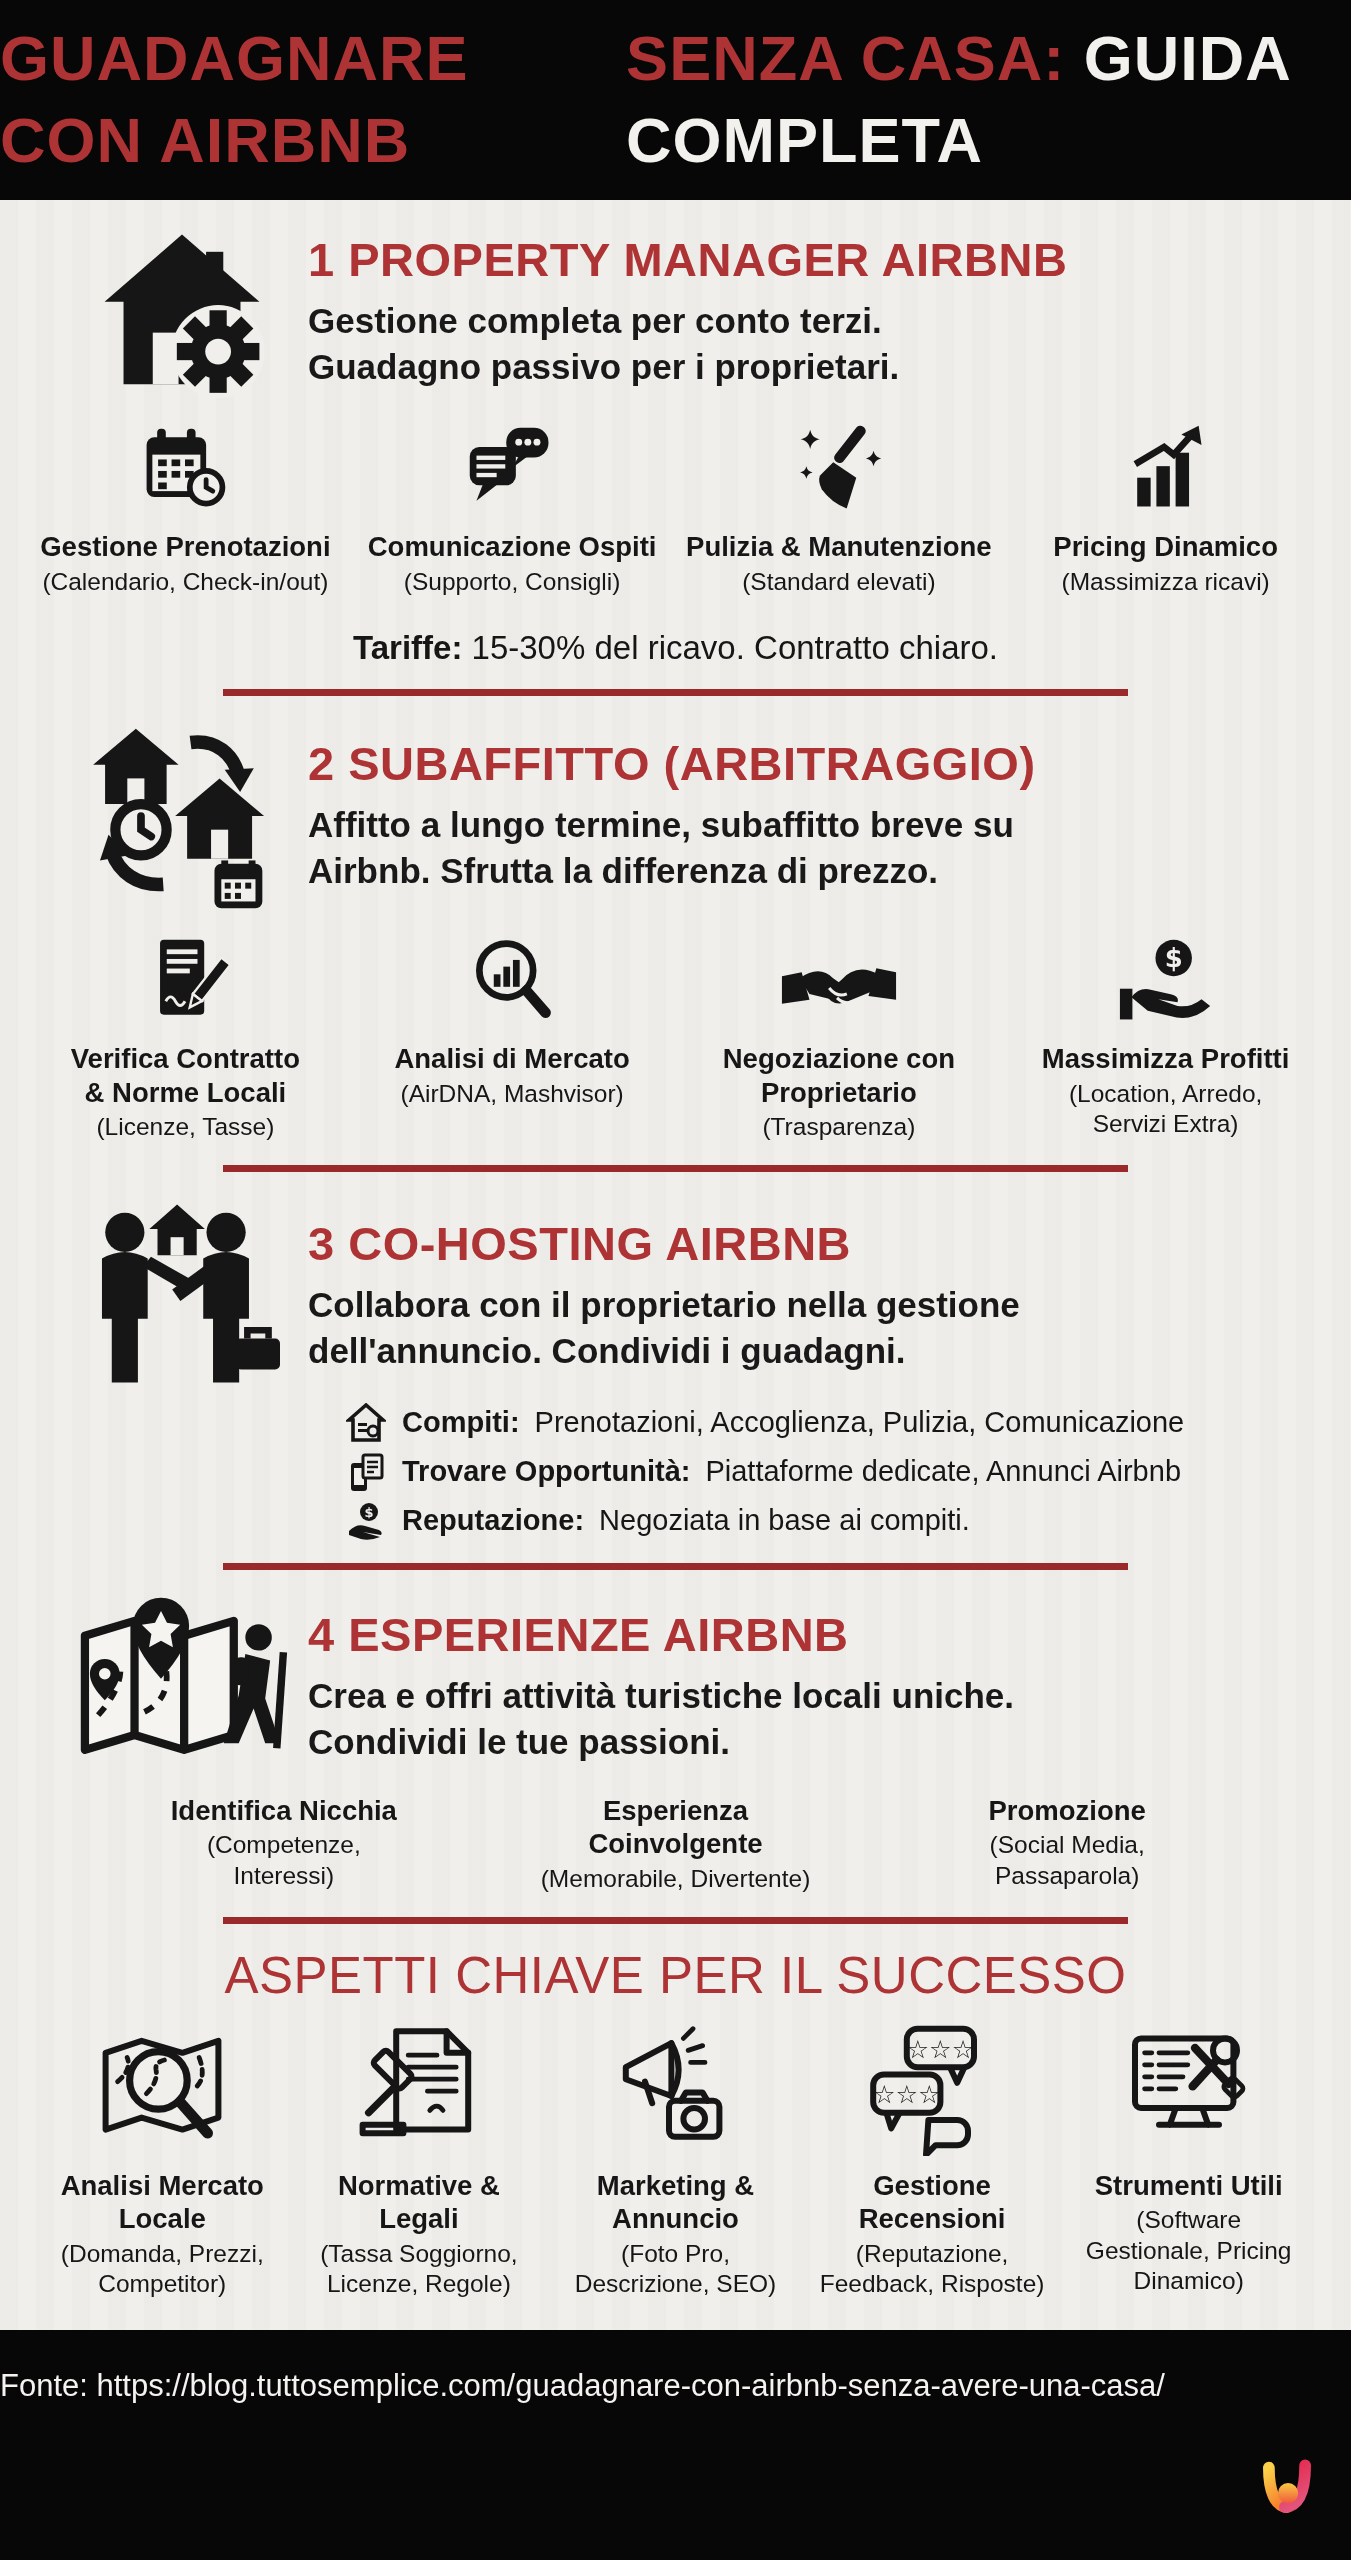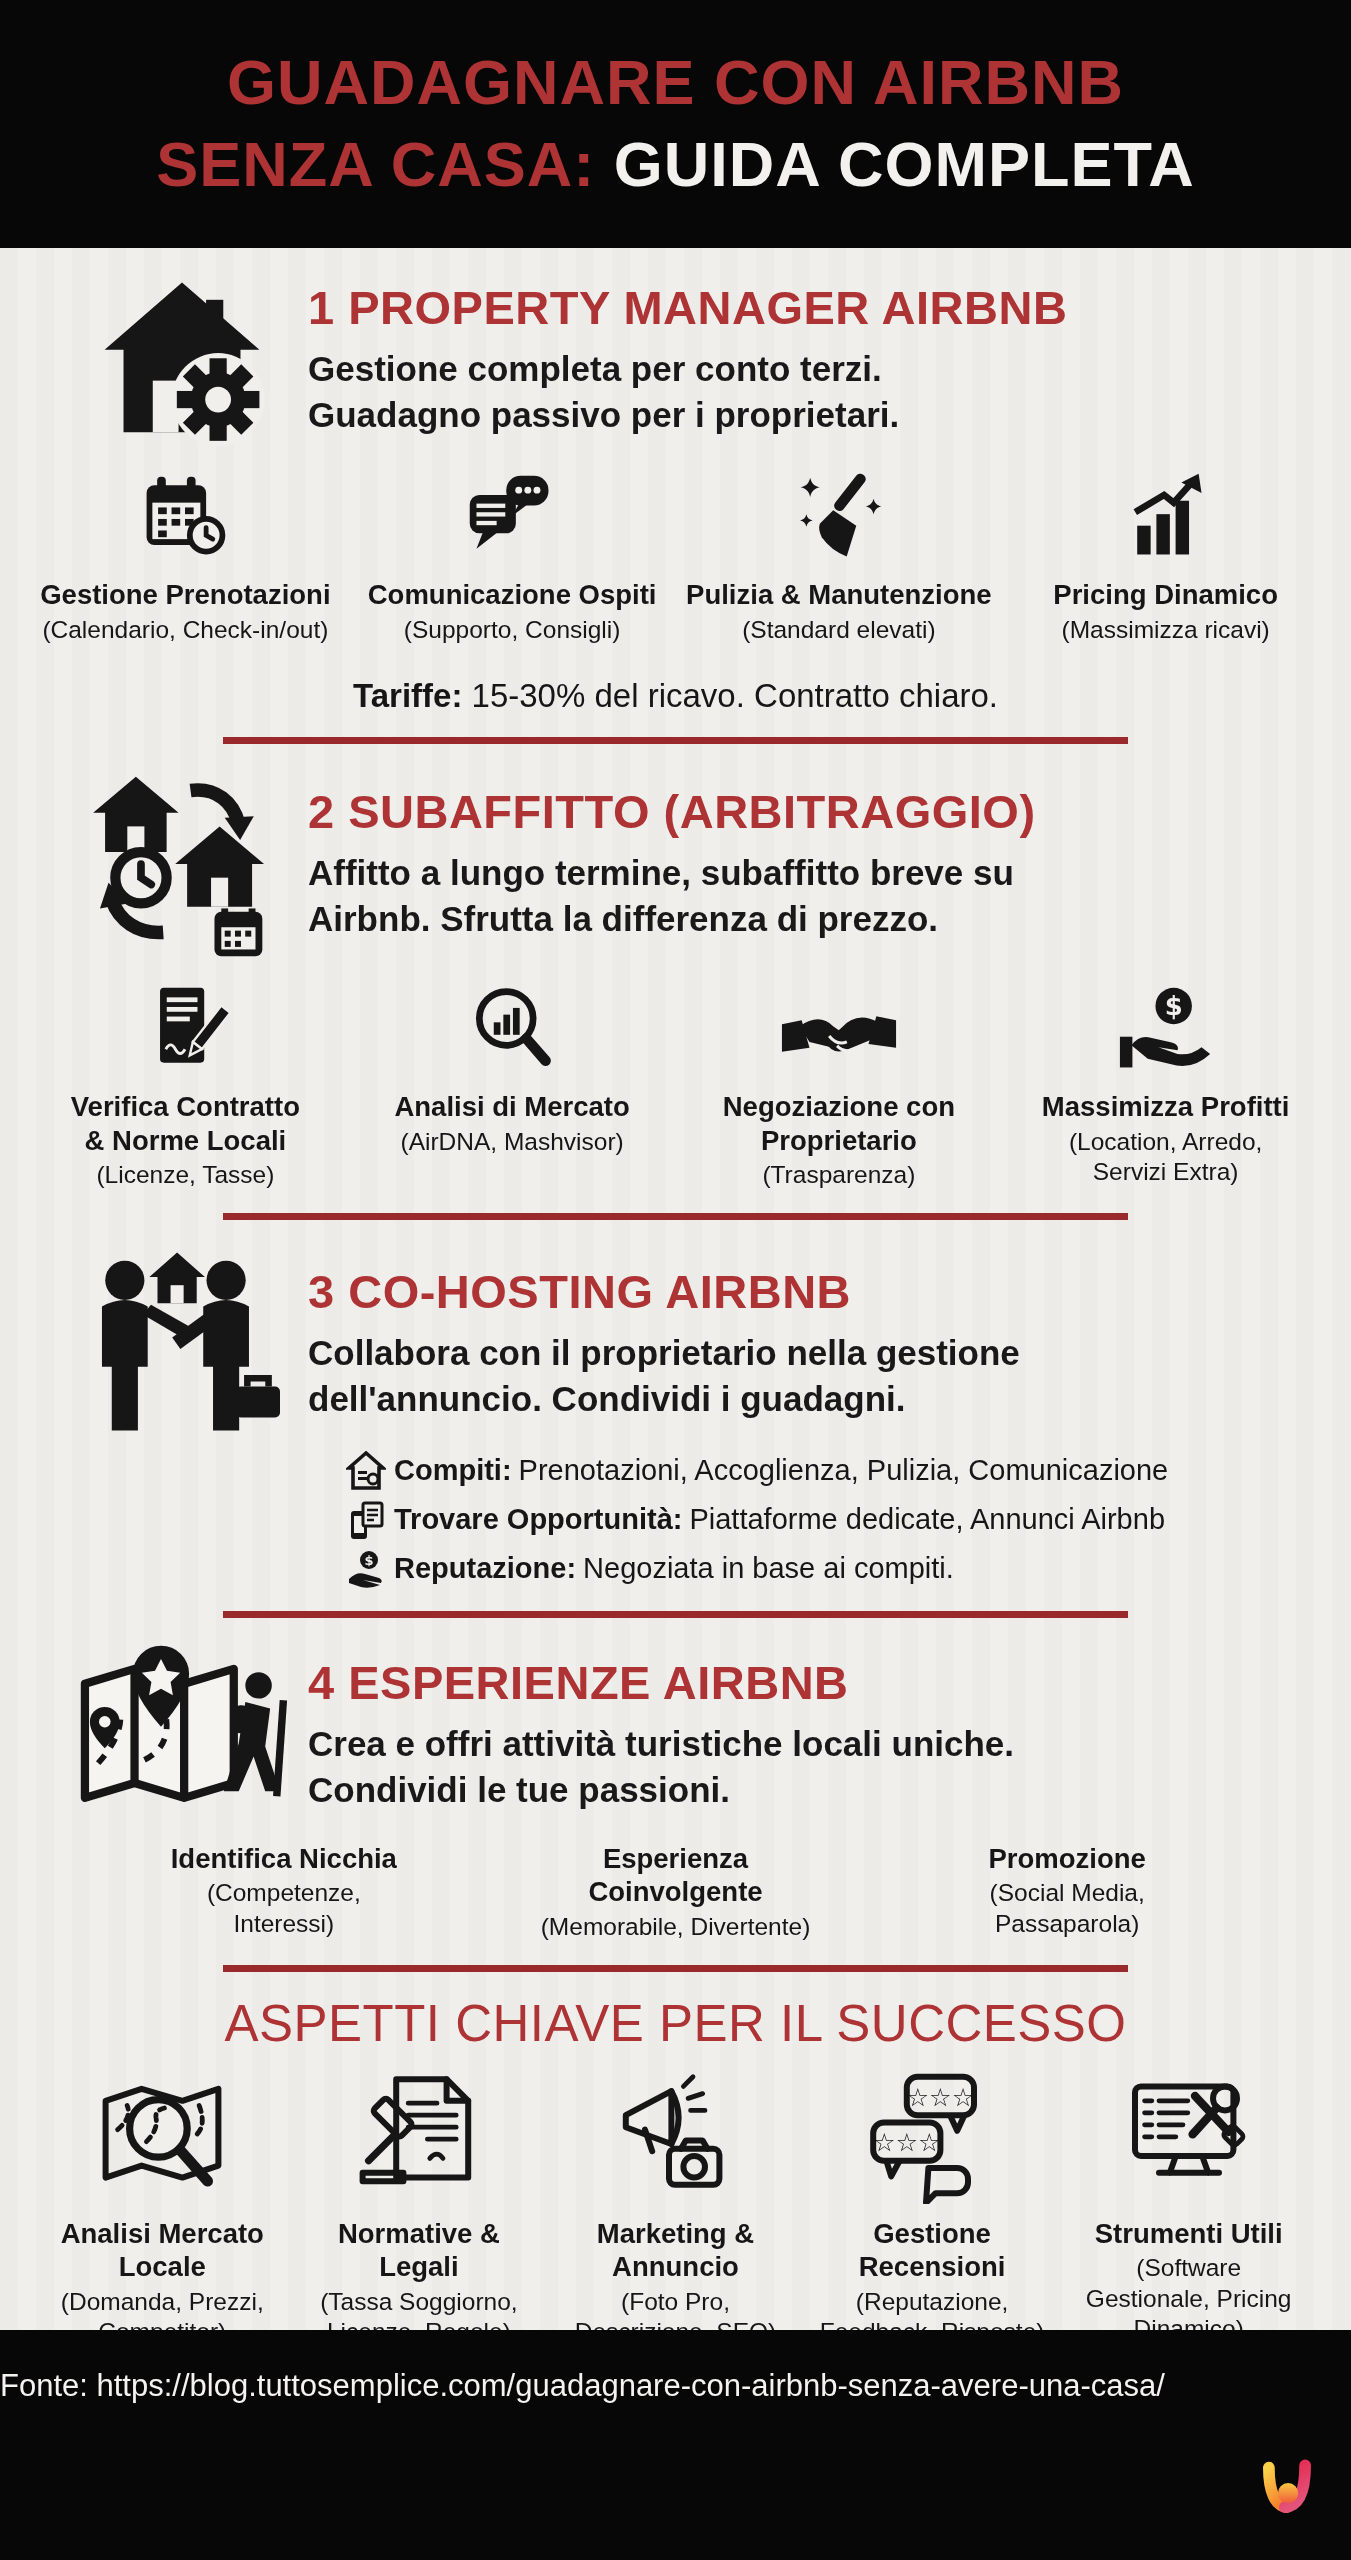--- a/index.html
+++ b/index.html
@@ -2,42 +2,42 @@
 <html><head>
 <meta charset="utf-8">
 <style>
   *{margin:0;padding:0;box-sizing:border-box}
   html,body{width:1351px}
   body{font-family:"Liberation Sans",sans-serif;color:#161616;background:#e8e6e3}
   .page{position:relative;width:1351px;height:2560px;overflow:hidden;
         background:#f1efec;
         background-image:repeating-linear-gradient(90deg,rgba(0,0,0,.015) 0 18px,rgba(255,255,255,.02) 18px 36px)}
   
-  .hdr{height:248px;background:#070707;display:flex;flex-direction:column;justify-content:center;align-items:center}
+  .hdr{height:200px;background:#070707;display:flex;flex-direction:row;justify-content:center;align-items:center}
   .hdr .l1{font-size:63px;font-weight:800;letter-spacing:1px;color:#ad3334;line-height:1.3}
   .hdr .l2{font-size:63px;font-weight:800;letter-spacing:1px;line-height:1.3}
   .hdr .l2 .red{color:#ad3334}
   .hdr .l2 .white{color:#f3f1ee}
   
   .sec-head{display:flex;align-items:center;padding-left:56px;margin-top:26px}
   .sec-icon{width:252px;flex:0 0 252px;display:flex;justify-content:center;align-items:center}
   .sec-body{flex:1;padding-right:36px}
   .sec-title{font-size:47px;font-weight:800;color:#ad3334;letter-spacing:.5px;line-height:1.05}
   .sec-desc{font-size:35px;font-weight:600;line-height:1.3;margin-top:14px;white-space:pre-line;color:#191919}
   .cols{display:flex;padding:0 22px;margin-top:20px;text-align:center}
   .col{flex:1;padding:0 10px}
   .col-icon{height:100px;display:flex;align-items:flex-end;justify-content:center;margin-bottom:12px}
   .col-title{font-size:27.5px;font-weight:800;line-height:1.22;white-space:pre-line}
   .col-sub{font-size:24.5px;font-weight:500;line-height:1.25;white-space:pre-line;margin-top:3px}
   .note{text-align:center;font-size:33px;font-weight:500;margin-top:32px}
   .note b{font-weight:800}
   .divider{width:905px;height:7px;background:#99292b;border:0;margin:22px auto 0}
   
   .bullets{margin:8px 0 0 345px}
-  .bullet{display:flex;align-items:center;gap:7px;font-size:29px;font-weight:500;margin-top:9px}
+  .bullet{display:flex;align-items:center;gap:15px;font-size:29px;font-weight:500;margin-top:9px}
   .bullet b{font-weight:800}
   .b-icon{width:42px;display:flex;justify-content:center}
   
   .cols3{display:flex;padding:0 88px;margin-top:16px;text-align:center}
   .cols3 .col{flex:1}
   
   .key-title{text-align:center;font-size:51px;font-weight:400;color:#ad3334;margin-top:22px;letter-spacing:.5px}
   .key-cols{display:flex;padding:0 34px;margin-top:16px;text-align:center}
   .key-col{flex:1;padding:0 6px}
   .key-icon{height:138px;display:flex;align-items:center;justify-content:center;margin-bottom:10px}

